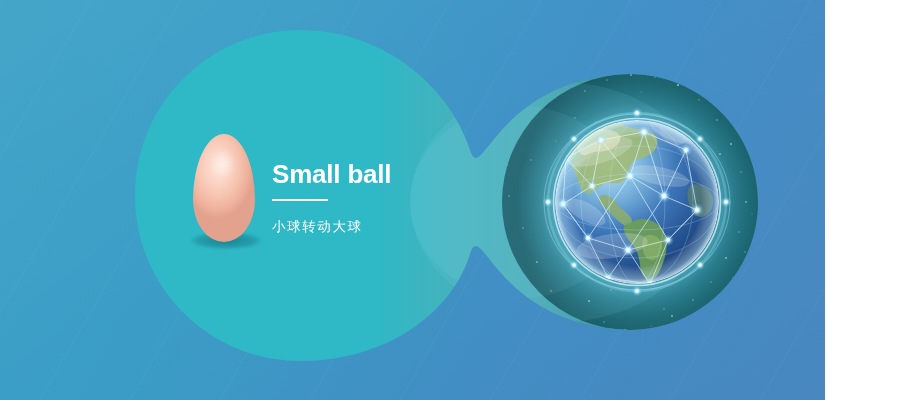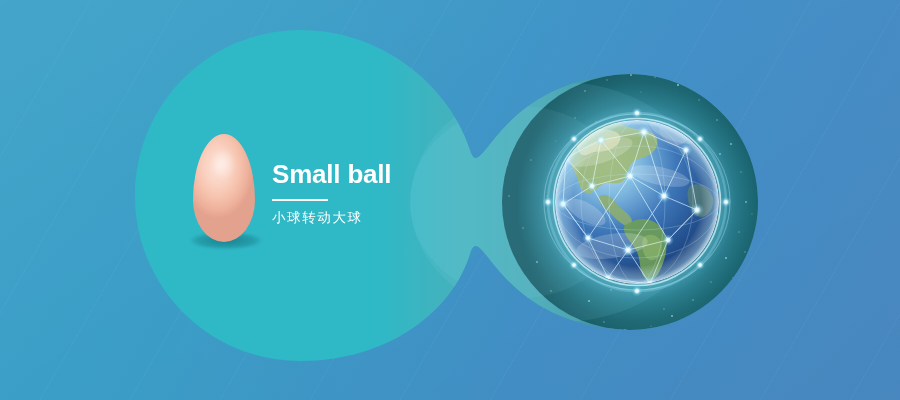--- a/index.html
+++ b/index.html
@@ -1,21 +1,21 @@
 <!DOCTYPE html>
 <html><head>
 <meta charset="utf-8">
 <style>
   html,body{margin:0;padding:0;}
   body{
     width:900px;height:400px;overflow:hidden;
     font-family:"Liberation Sans","DejaVu Sans",sans-serif;
   }
   #banner{
-    position:relative;width:900px;height:400px;overflow:hidden;
+    position:relative;width:825px;height:400px;overflow:hidden;
     background:linear-gradient(115deg,#3aa0c6 0%,#3b9dc6 30%,#4390c8 65%,#4b8cc6 100%);
   }
   
   .bg-stripes{
     position:absolute;inset:0;
     background:repeating-linear-gradient(120deg,
        rgba(255,255,255,0.035) 0px,
        rgba(255,255,255,0.035) 1px,
        rgba(255,255,255,0) 1px,
        rgba(255,255,255,0) 78px);
@@ -50,21 +50,21 @@
   }
 
   
   .copy{position:absolute;left:272px;top:160px;width:260px;}
   .headline{
     margin:0;color:#ffffff;font-size:26px;line-height:29px;font-weight:bold;
     letter-spacing:-0.2px;white-space:nowrap;
   }
   .rule{margin-top:10px;width:56px;height:2px;background:#ffffff;}
   .subline{
-    margin-top:8px;color:#ffffff;font-size:13.5px;line-height:17px;
+    margin-top:17px;color:#ffffff;font-size:13.5px;line-height:17px;
     letter-spacing:1.6px;font-weight:normal;white-space:nowrap;
   }
 </style>
 </head>
 <body>
 
 <div id="banner">
 
   <div class="bg-stripes"></div>
   <div class="bg-sheen"></div>

